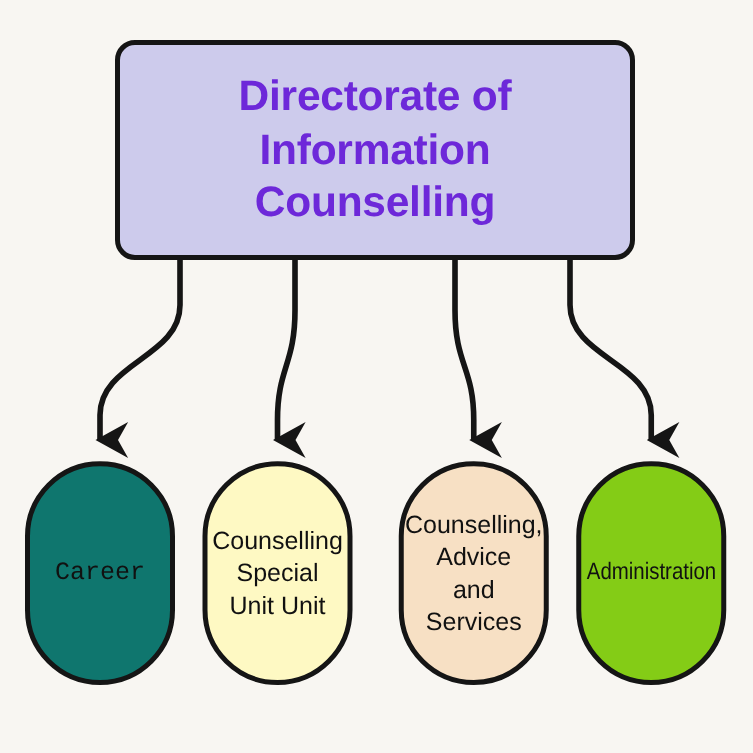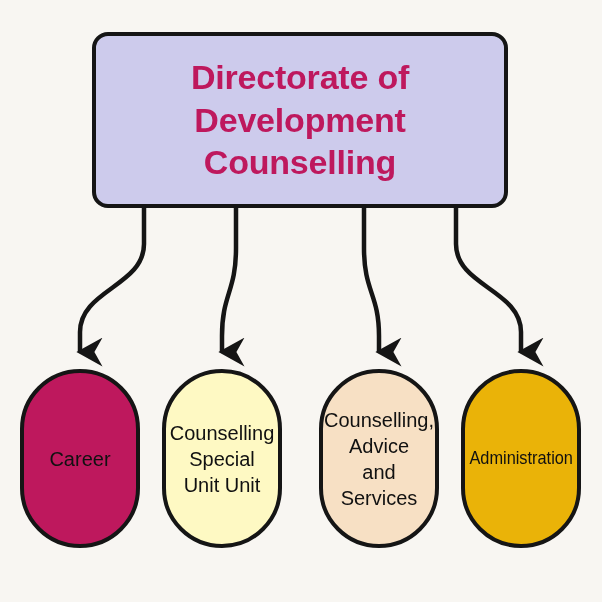--- a/index.html
+++ b/index.html
@@ -39,21 +39,21 @@
     border-radius: 16px;
     display: flex;
     align-items: center;
     justify-content: center;
     text-align: center;
     z-index: 3;
   }
   .root-label {
     font-size: 34px;
     font-weight: bold;
-    color: #be185d;
+    color: #6d28d9;
     line-height: 1.26;
     letter-spacing: -0.2px;
     padding: 0 14px;
   }
   .child-node {
     position: absolute;
     top: 369px;
     width: 120px;
     height: 179px;
     box-sizing: border-box;
@@ -99,26 +99,26 @@
     <path d="M 236 208 L 236 248 C 236 292 222 294 222 336 L 222 352" fill="none" stroke="#151515" stroke-width="4.5" stroke-linecap="butt" marker-end="url(#arrowhead)"></path>
 
     <path d="M 364 208 L 364 248 C 364 292 379 294 379 336 L 379 352" fill="none" stroke="#151515" stroke-width="4.5" stroke-linecap="butt" marker-end="url(#arrowhead)"></path>
 
     <path d="M 456 208 L 456 244 C 456 286 521 290 521 332 L 521 352" fill="none" stroke="#151515" stroke-width="4.5" stroke-linecap="butt" marker-end="url(#arrowhead)"></path>
   </svg>
 
   <div class="root-node">
     <div class="root-label">
       <span>Directorate of</span><br>
-      <span>Development</span><br>
+      <span>Information</span><br>
       <span>Counselling</span>
     </div>
   </div>
 
-  <div class="child-node" id="child-0" style="background:#be185d;">
+  <div class="child-node" id="child-0" style="background:#0f766e;font-family:Liberation Mono, monospace;">
     <div class="child-label">
       <span>Career</span><br>
     </div>
   </div>
 
   <div class="child-node" id="child-1" style="background:#fef9c3;">
     <div class="child-label">
       <span>Counselling</span><br>
       <span>Special</span><br>
       <span>Unit Unit</span>
@@ -127,19 +127,19 @@
 
   <div class="child-node" id="child-2" style="background:#f7e0c4;">
     <div class="child-label">
       <span>Counselling,</span><br>
       <span>Advice</span><br>
       <span>and</span><br>
       <span>Services</span>
     </div>
   </div>
 
-  <div class="child-node" id="child-3" style="background:#eab308;">
+  <div class="child-node" id="child-3" style="background:#84cc16;">
     <div class="child-label condensed">
       <span>Administration</span>
     </div>
   </div>
 
 </div>
 
 </body></html>

